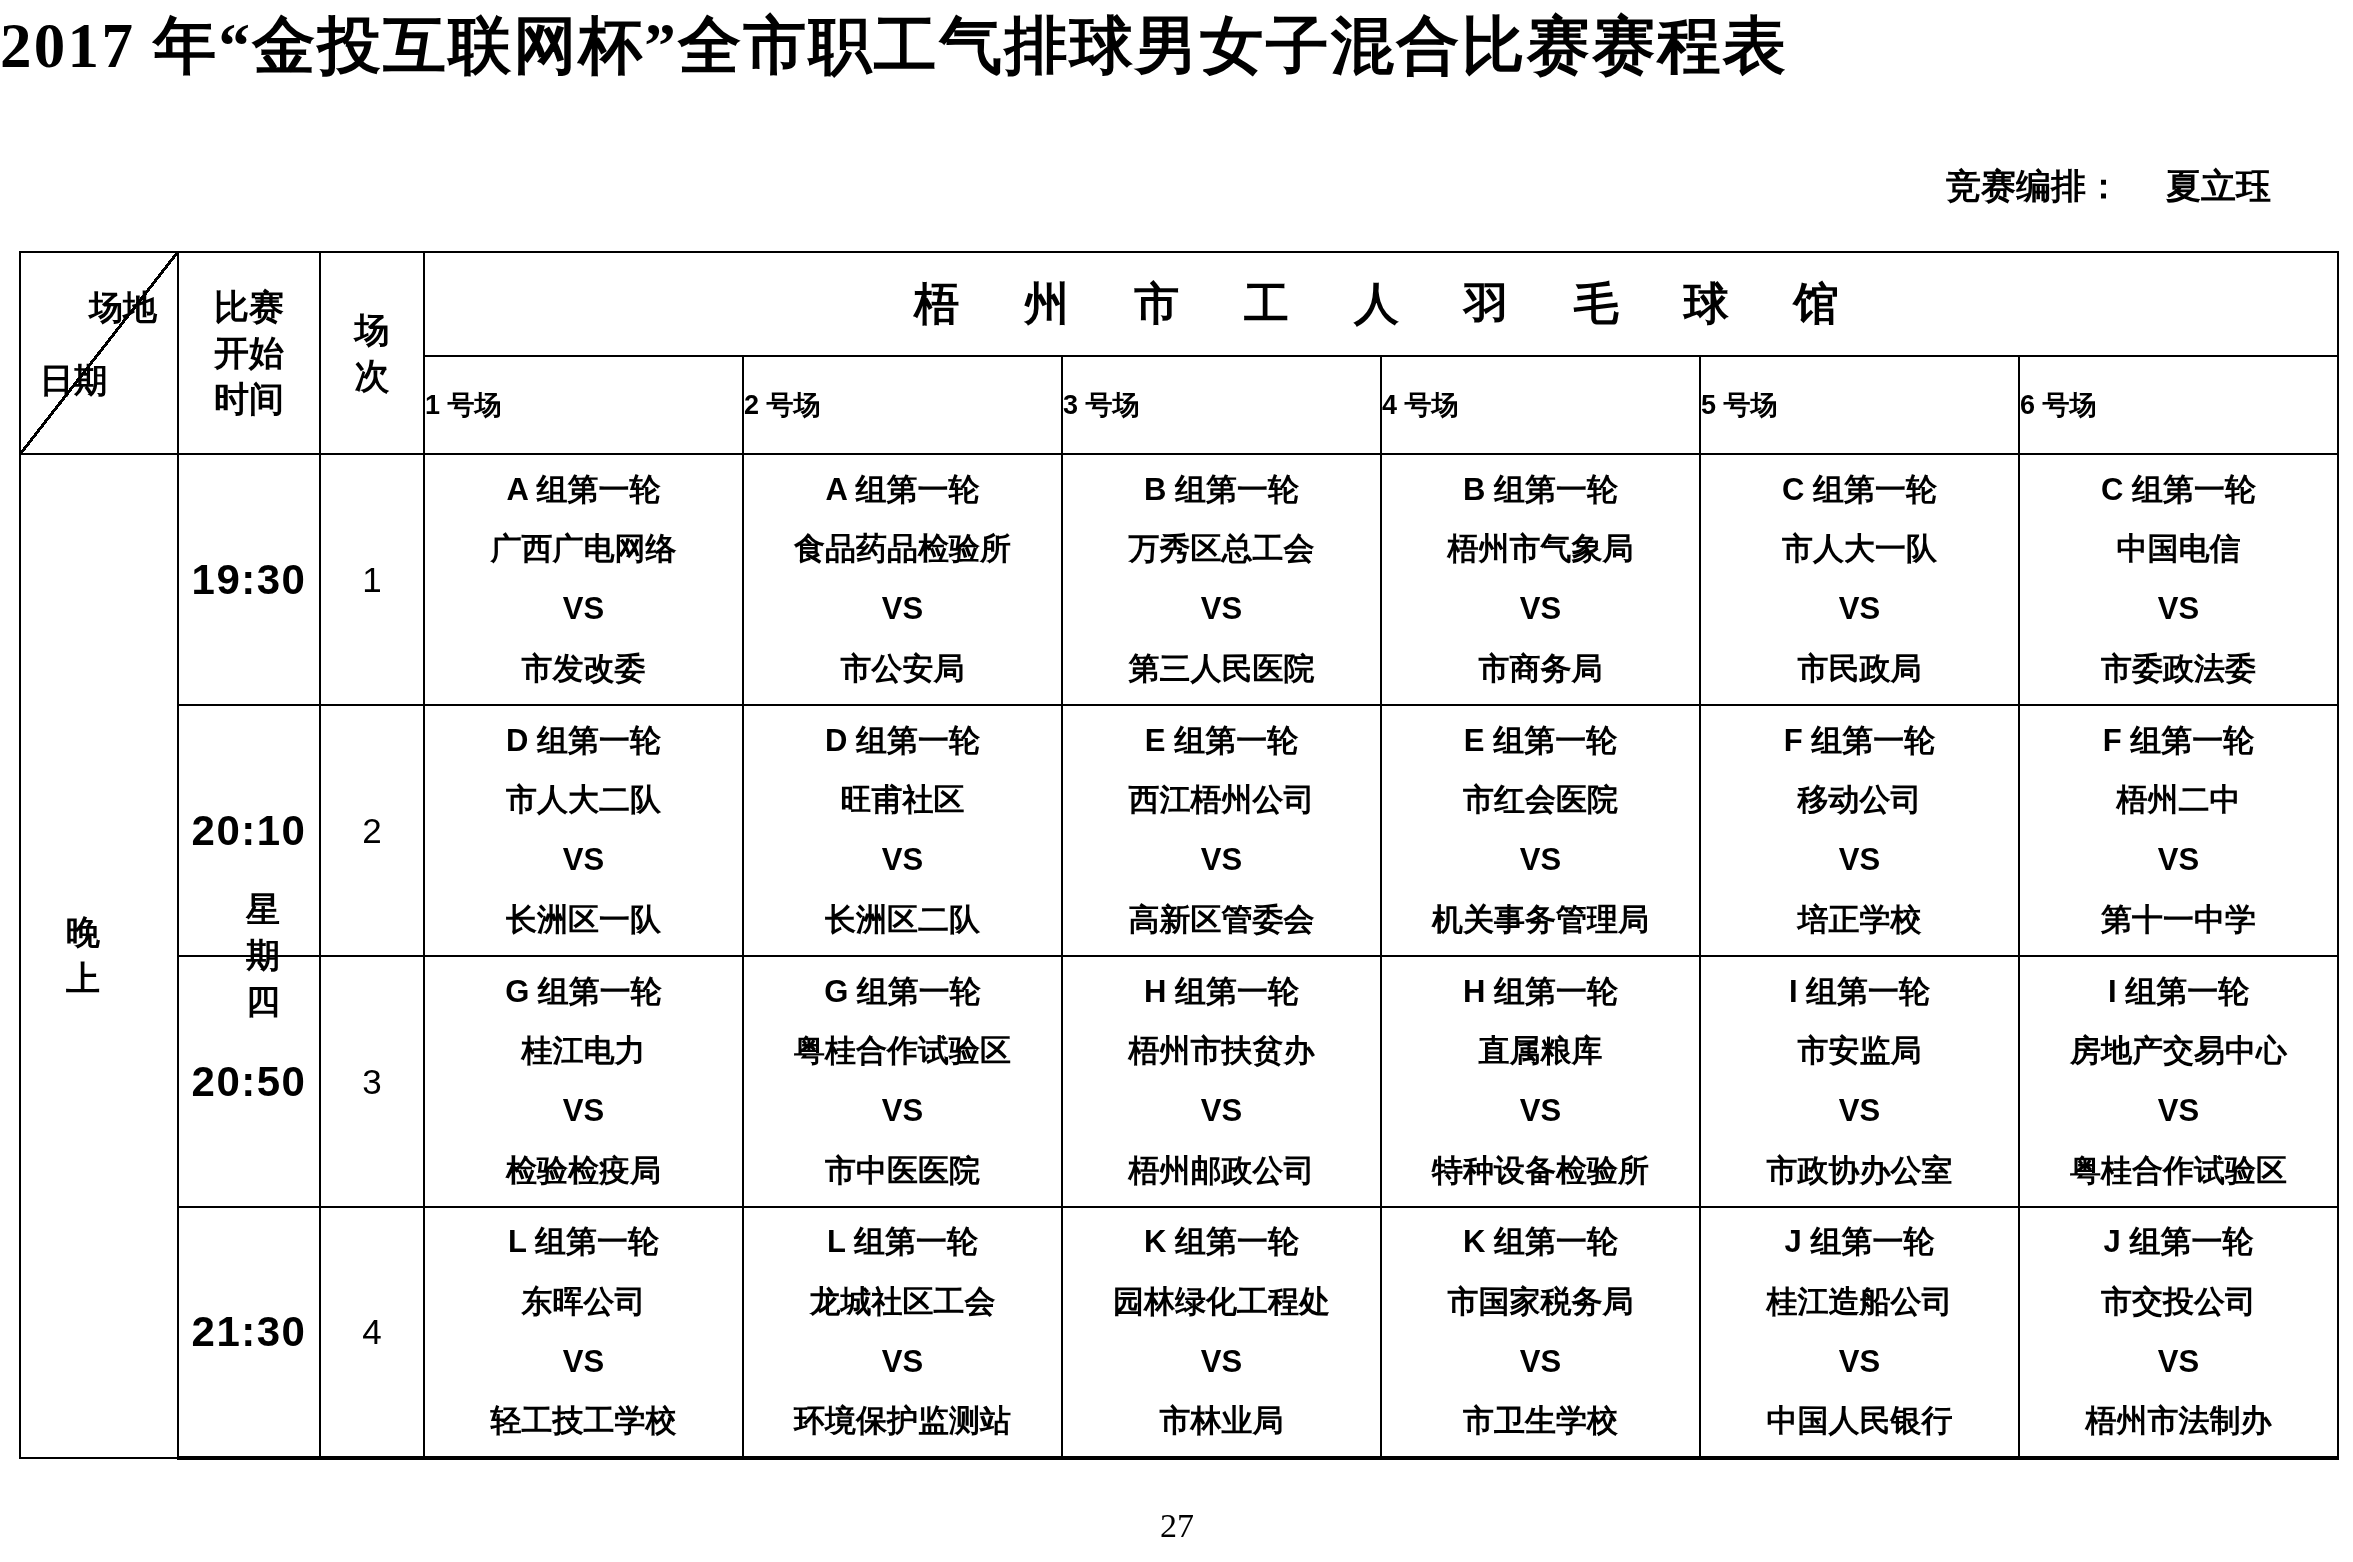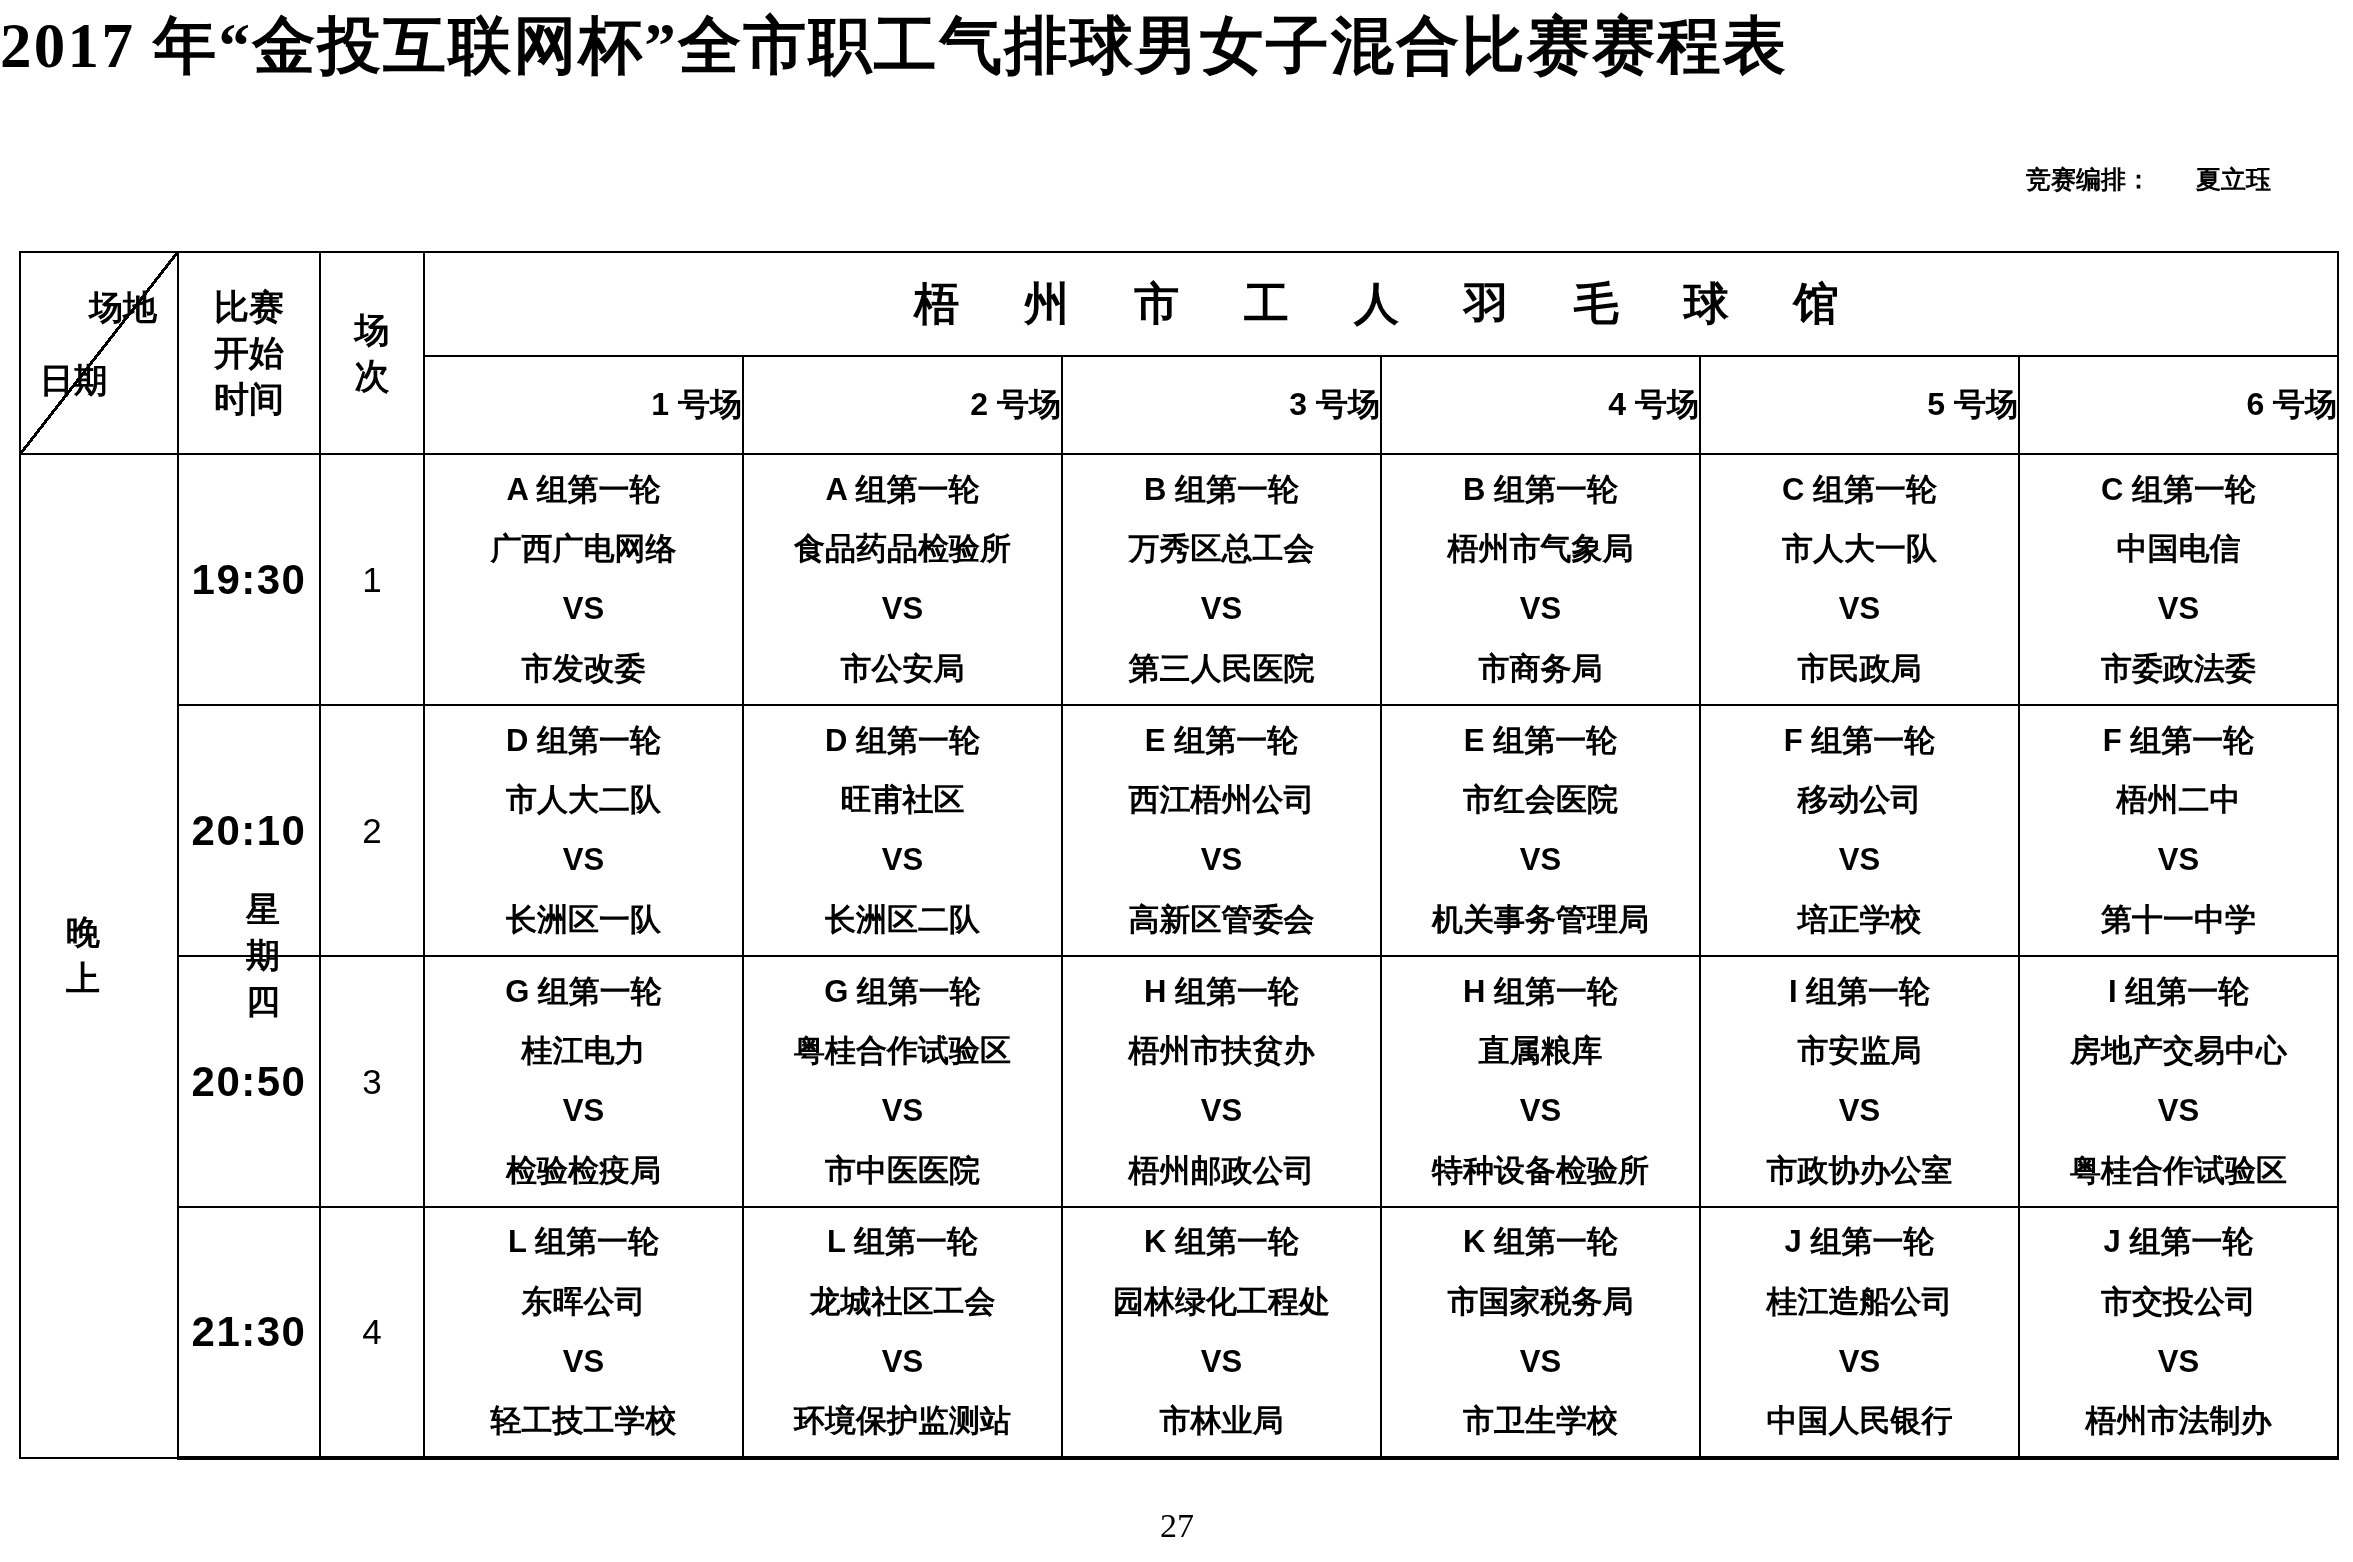--- a/index.html
+++ b/index.html
@@ -10,21 +10,21 @@
     overflow:hidden;
   }
   .doc-title{
     position:absolute;top:3.1px;left:0;width:100%;
     font-family:"Liberation Serif",serif;
     font-weight:bold;font-size:63px;letter-spacing:2.3px;
     white-space:nowrap;
   }
   .organizer{
     position:absolute;top:163px;right:83px;
-    font-size:25px;font-weight:bold;white-space:nowrap;
+    font-size:35px;font-weight:bold;white-space:nowrap;
   }
   .organizer .org-name{margin-left:45px;}
 
   table.schedule{
     position:absolute;left:19px;top:251px;
     width:2320px;border-collapse:collapse;table-layout:fixed;
     font-weight:bold;
   }
   table.schedule td{border:2.3px solid #000;padding:0;vertical-align:middle;}
   tr.hdr-venue{height:104px;}
@@ -43,21 +43,21 @@
   .corner-top{position:absolute;top:32px;right:20px;font-size:34px;}
   .corner-bottom{position:absolute;bottom:49px;left:18.5px;font-size:34px;}
 
   td.time-hdr div,td.session-hdr div{
     text-align:center;font-size:35px;line-height:1.32;
   }
   td.venue-hdr{
     text-align:center;font-size:45px;
     letter-spacing:9.2px;word-spacing:34px;white-space:nowrap;
   }
-  td.court-hdr{text-align:right;font-size:32px;margin-left:24px;}
+  td.court-hdr{text-align:left;font-size:27px;margin-left:24px;}
 
   td.date-cell .date-stack{
     display:flex;flex-direction:row;align-items:center;
     justify-content:center;gap:112px;font-size:34px;
   }
   td.time-cell{text-align:center;font-size:42px;letter-spacing:1.5px;}
   td.session-cell{text-align:center;font-size:35px;font-weight:400;}
 
   td.match-cell .match-stack{
     display:flex;flex-direction:column;align-items:center;

